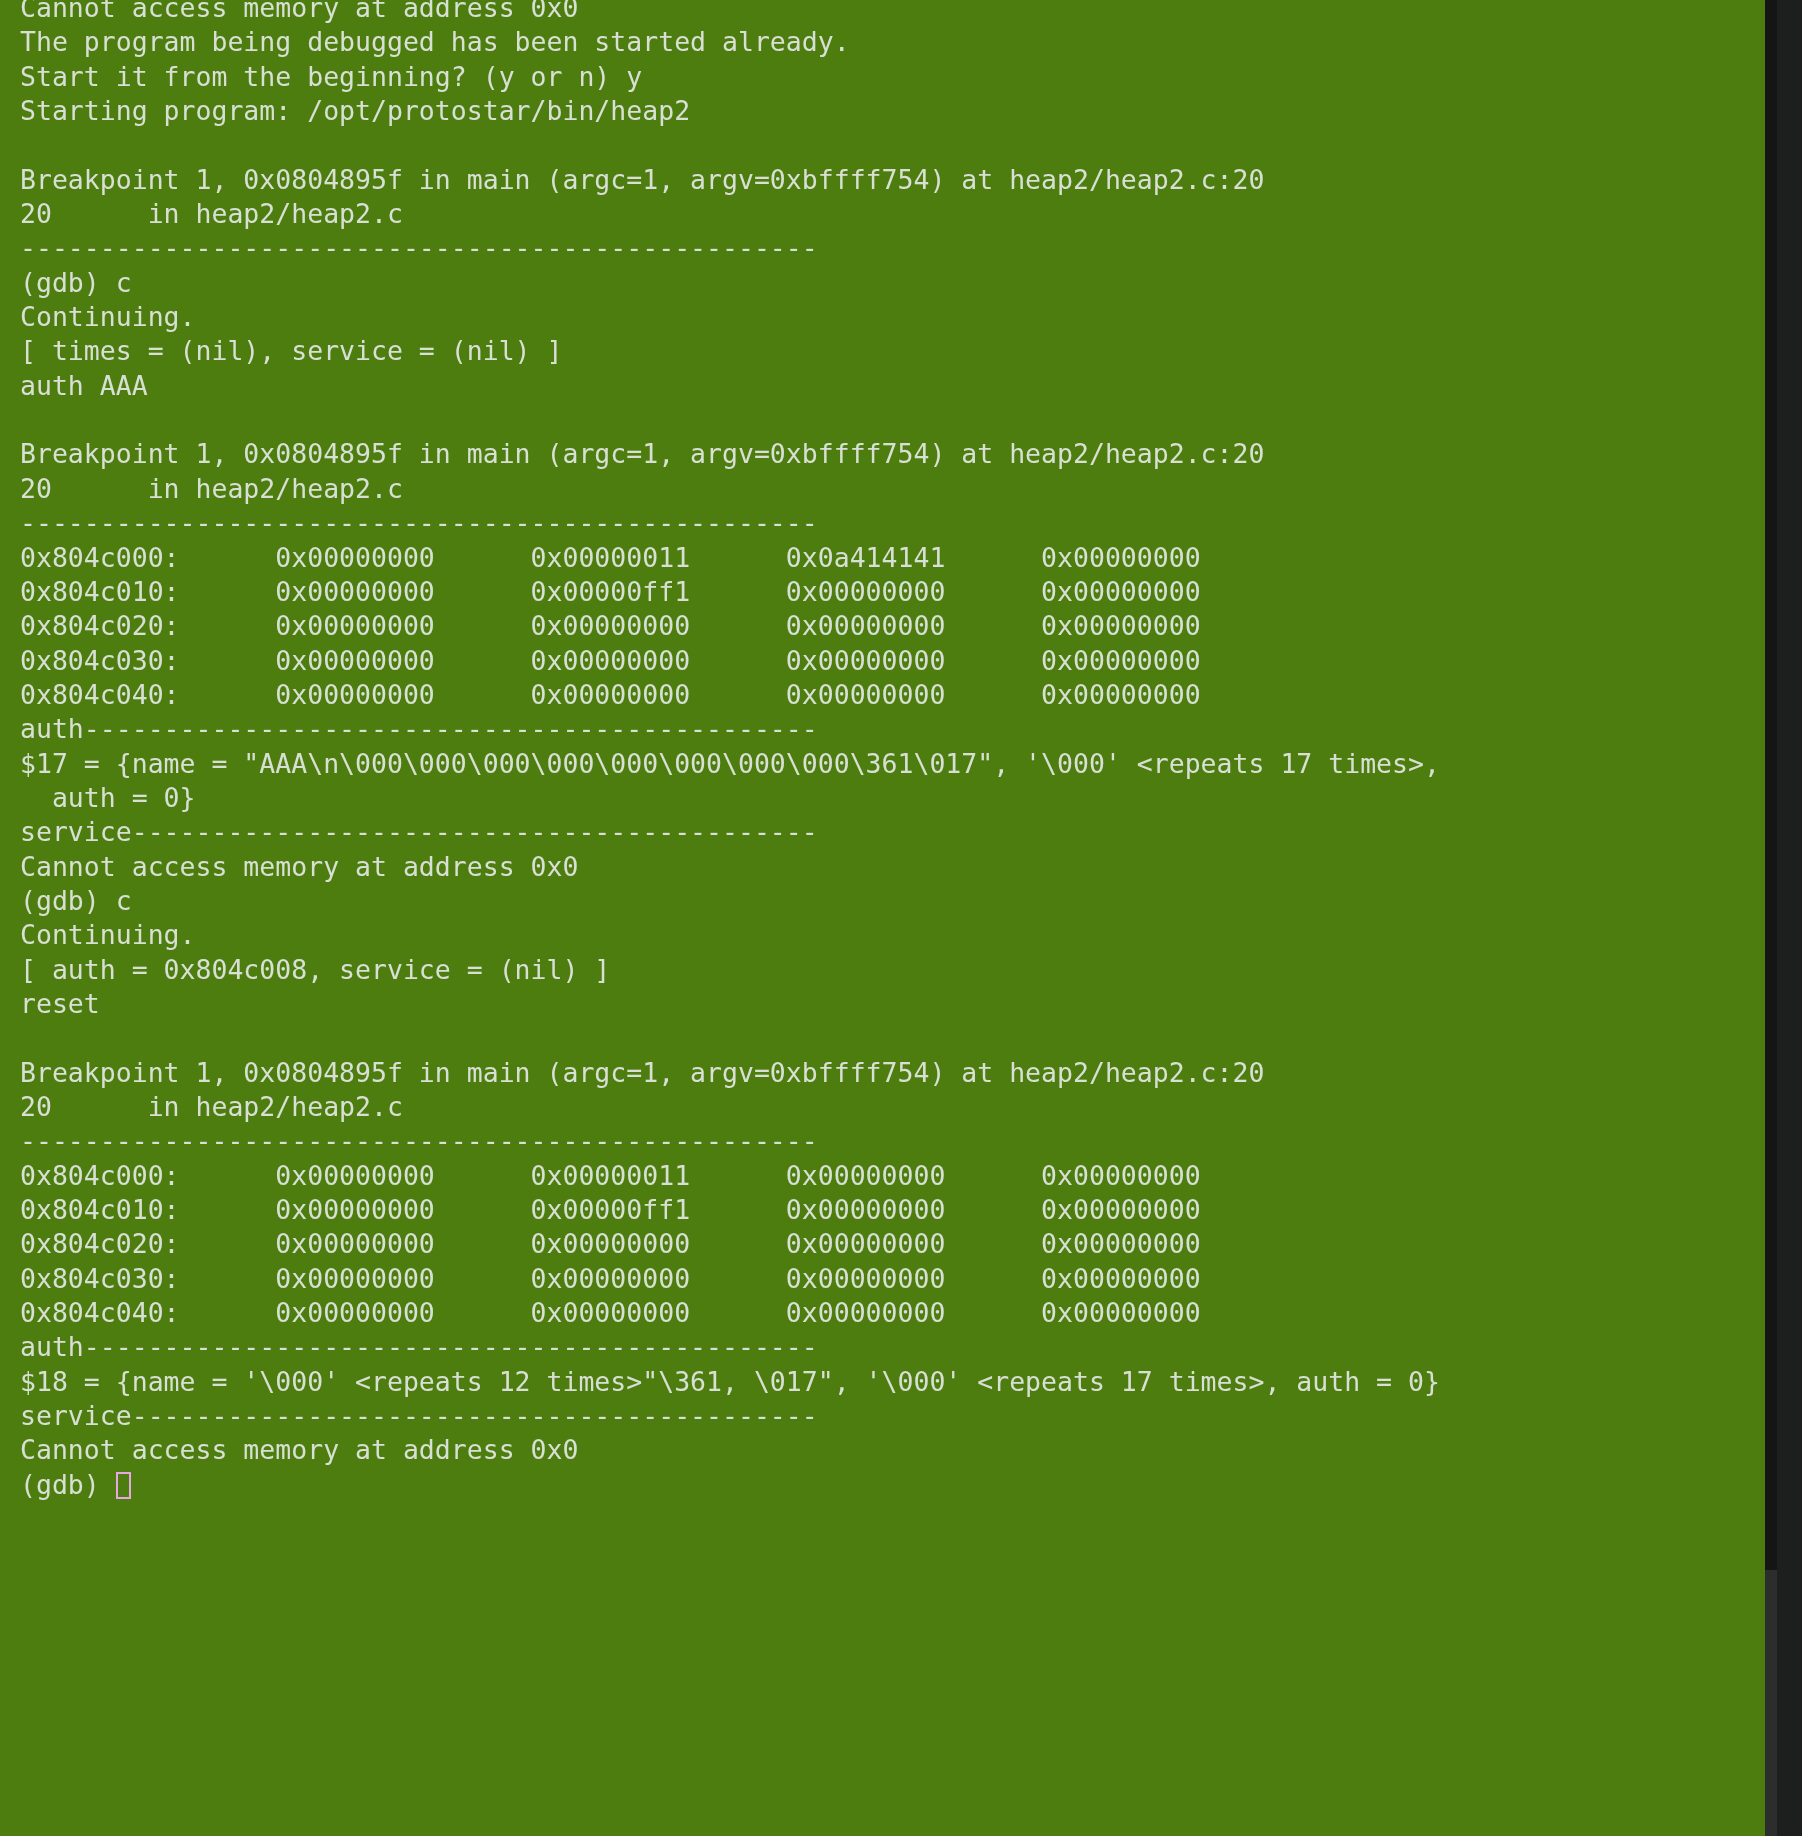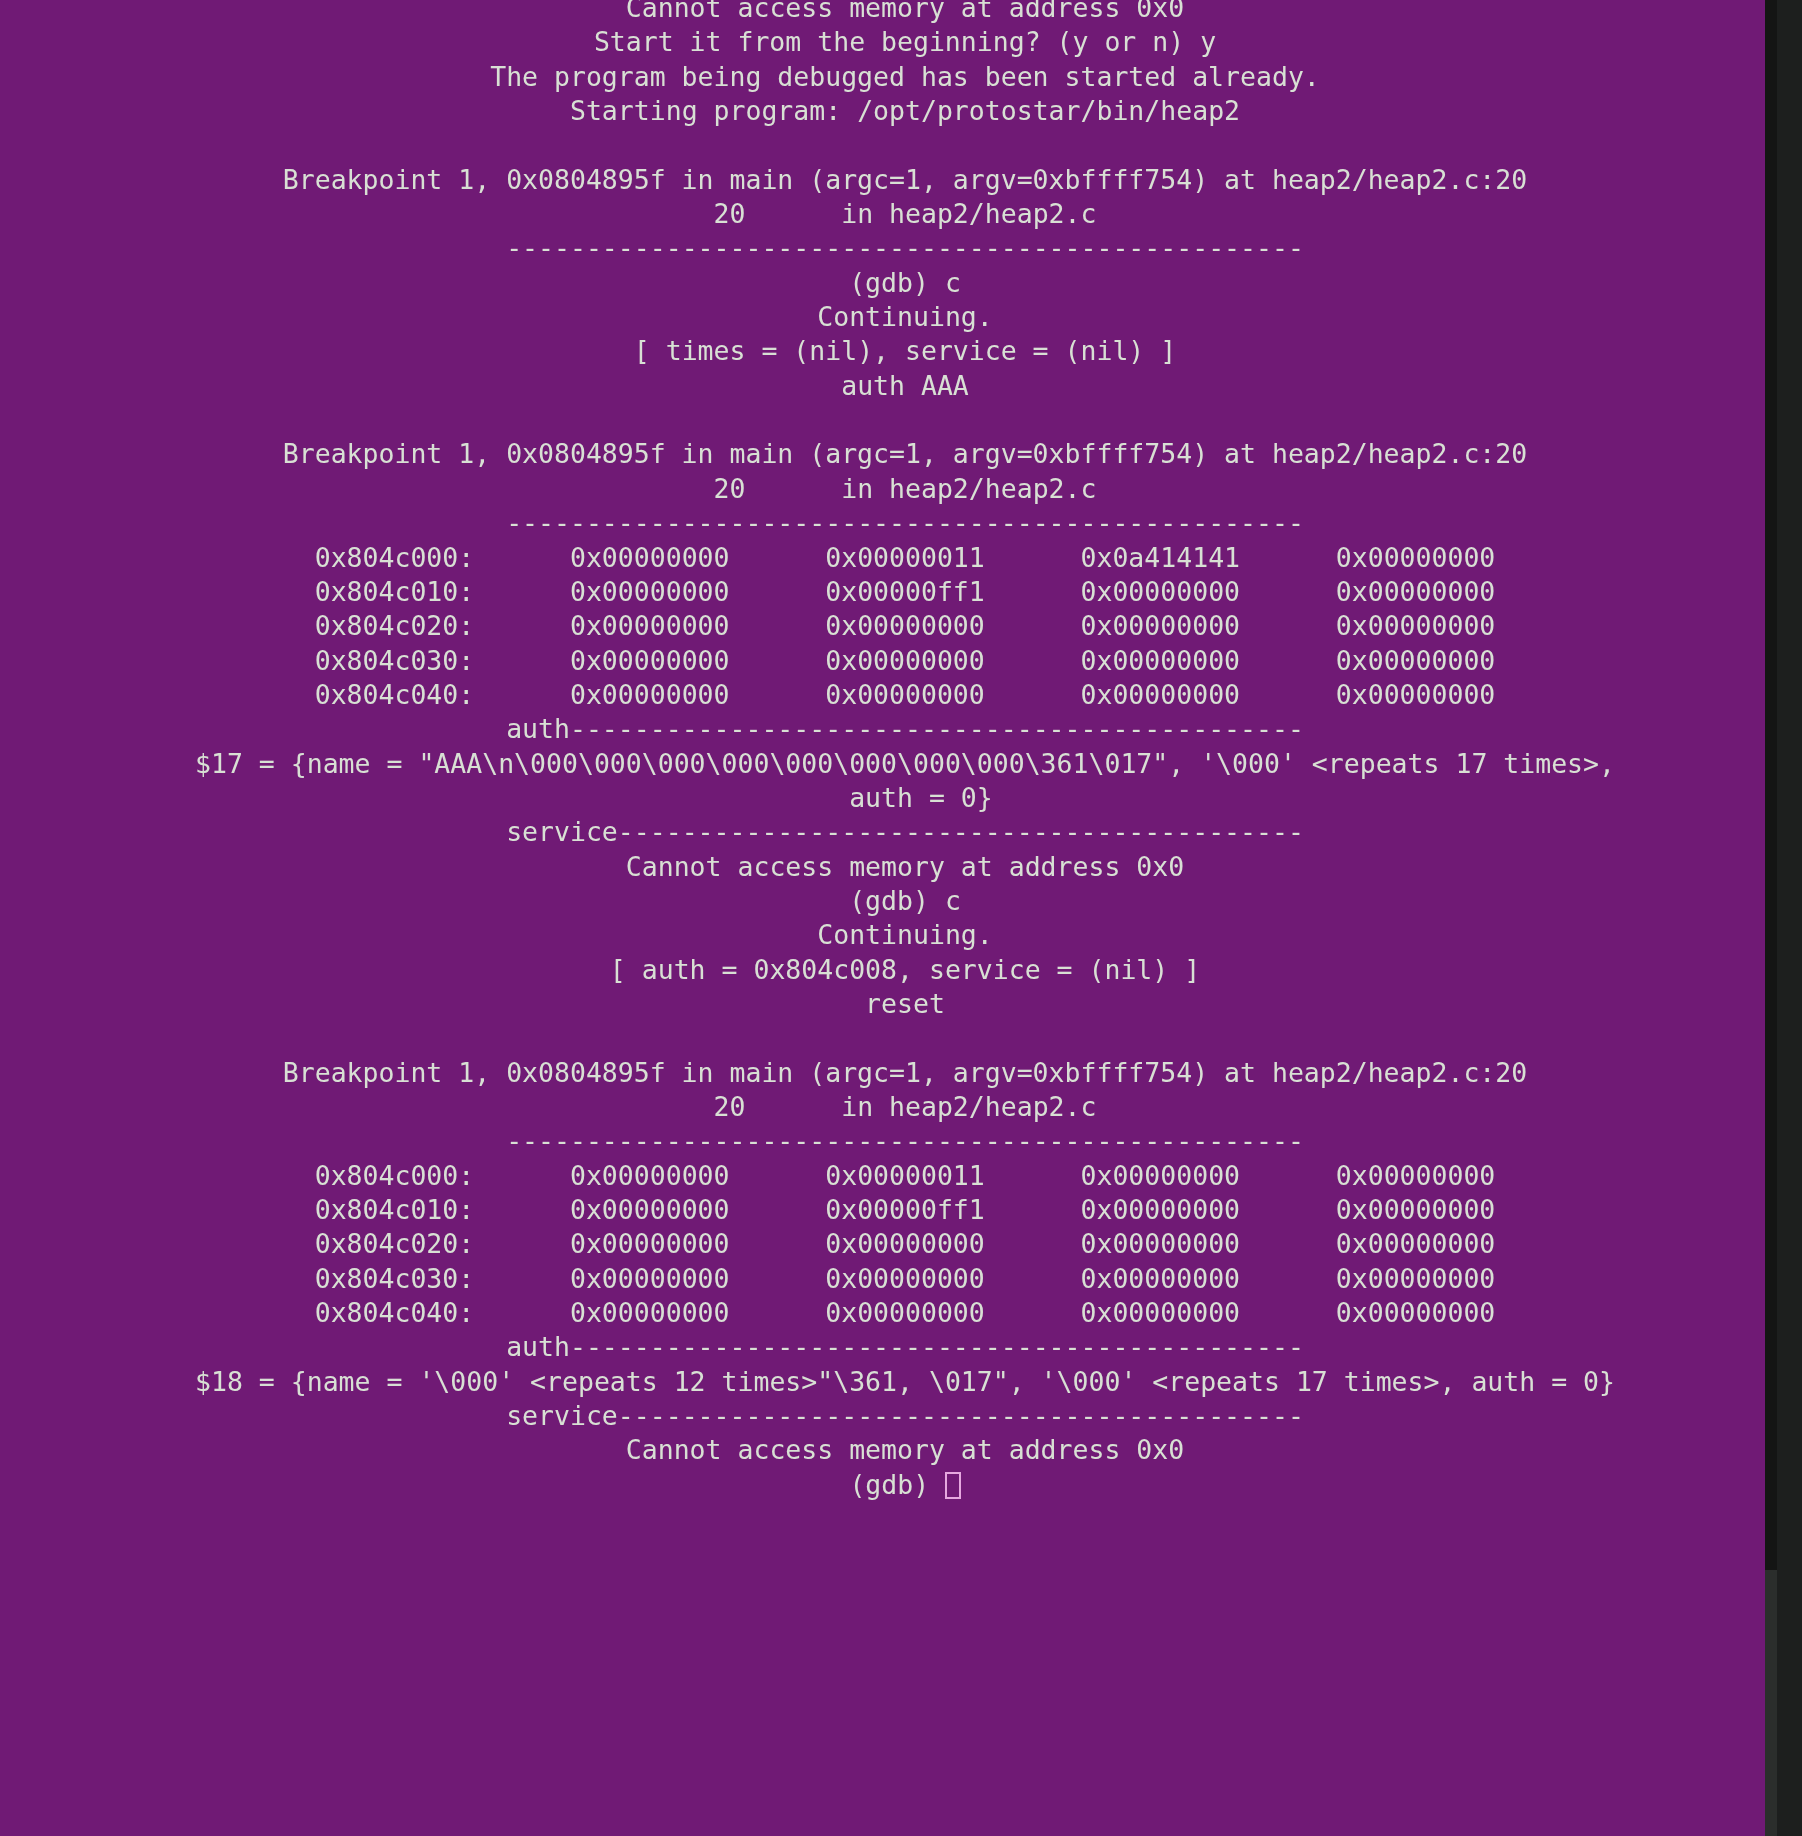--- a/index.html
+++ b/index.html
@@ -10,24 +10,23 @@
   body {
     width: 1802px;
     height: 1836px;
     overflow: hidden;
     font-family: "DejaVu Sans Mono", "Liberation Mono", monospace;
   }
   #terminal {
     position: relative;
     width: 1777px;
     height: 1836px;
-    background: #701a75;
+    background: #4d7c0f;
     box-sizing: border-box;
     overflow: hidden;
-    text-align: center;
   }
   #screen {
     position: absolute;
     left: 0;
     top: -9px;
     width: 1790px;
     padding: 0 0 0 20px;
     box-sizing: border-box;
   }
   .line {
@@ -67,22 +66,22 @@
     height: 266px;
     background: #2b2e2c;
   }
 </style>
 </head>
 <body>
 
 <div id="terminal">
   <div id="screen">
       <div class="line">Cannot access memory at address 0x0</div>
+      <div class="line">The program being debugged has been started already.</div>
       <div class="line">Start it from the beginning? (y or n) y</div>
-      <div class="line">The program being debugged has been started already.</div>
       <div class="line">Starting program: /opt/protostar/bin/heap2</div>
       <div class="line blank"> </div>
       <div class="line">Breakpoint 1, 0x0804895f in main (argc=1, argv=0xbffff754) at heap2/heap2.c:20</div>
       <div class="line">20      in heap2/heap2.c</div>
       <div class="line">--------------------------------------------------</div>
       <div class="line">(gdb) c</div>
       <div class="line">Continuing.</div>
       <div class="line">[ times = (nil), service = (nil) ]</div>
       <div class="line">auth AAA</div>
       <div class="line blank"> </div>

